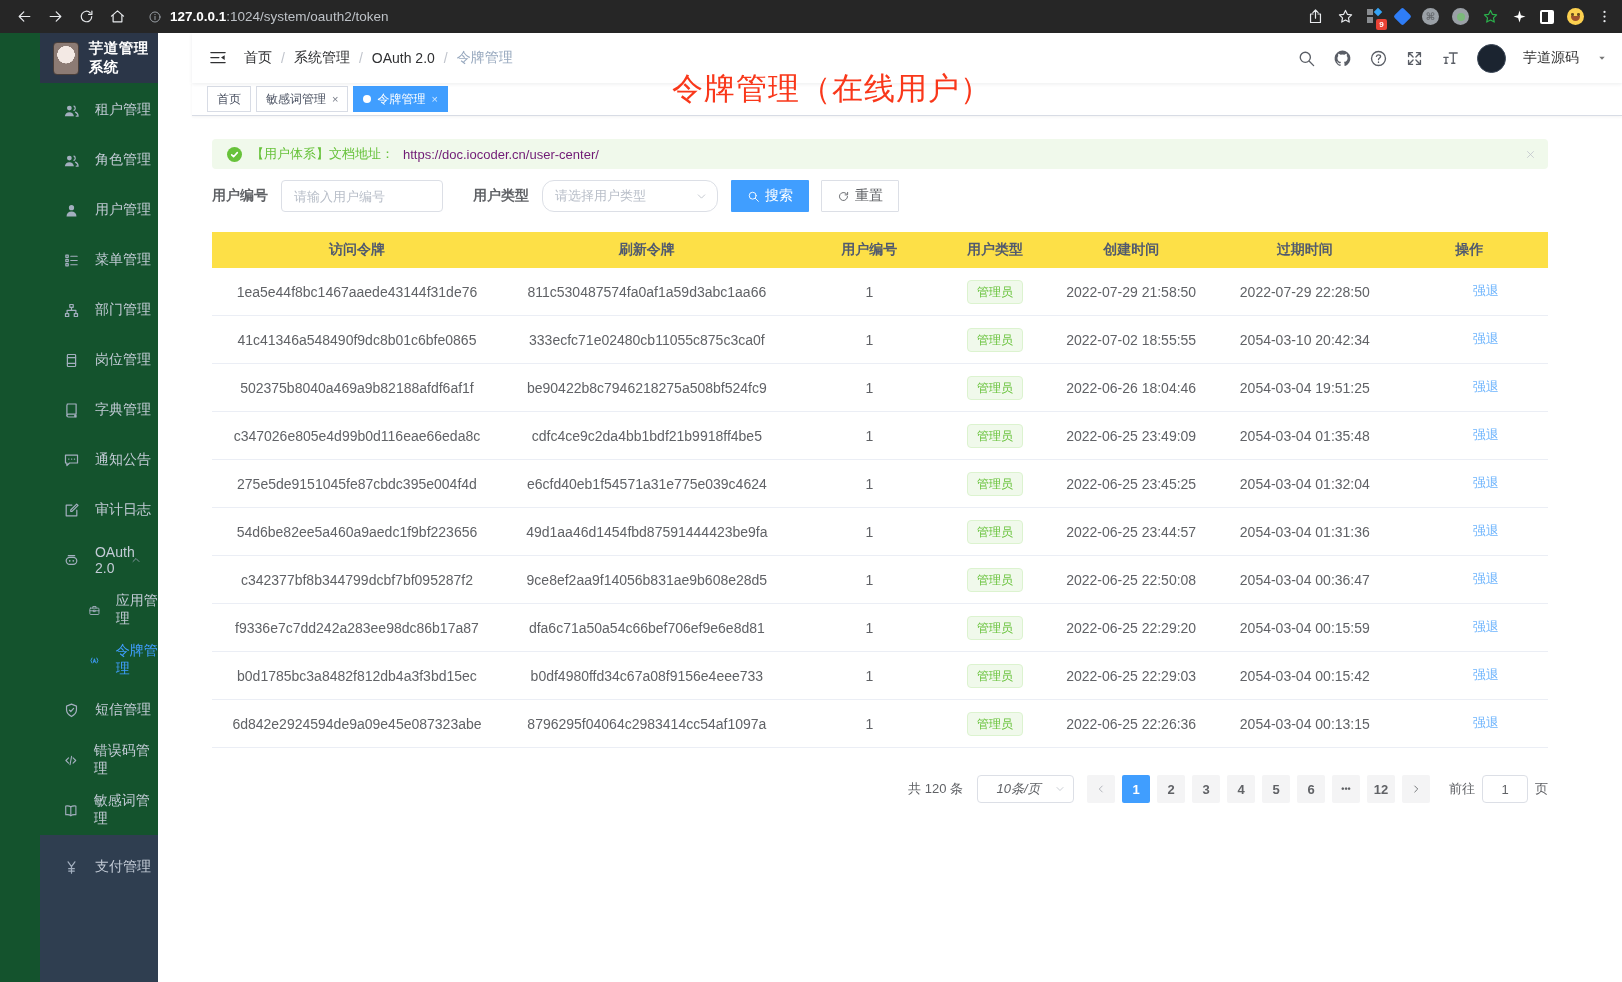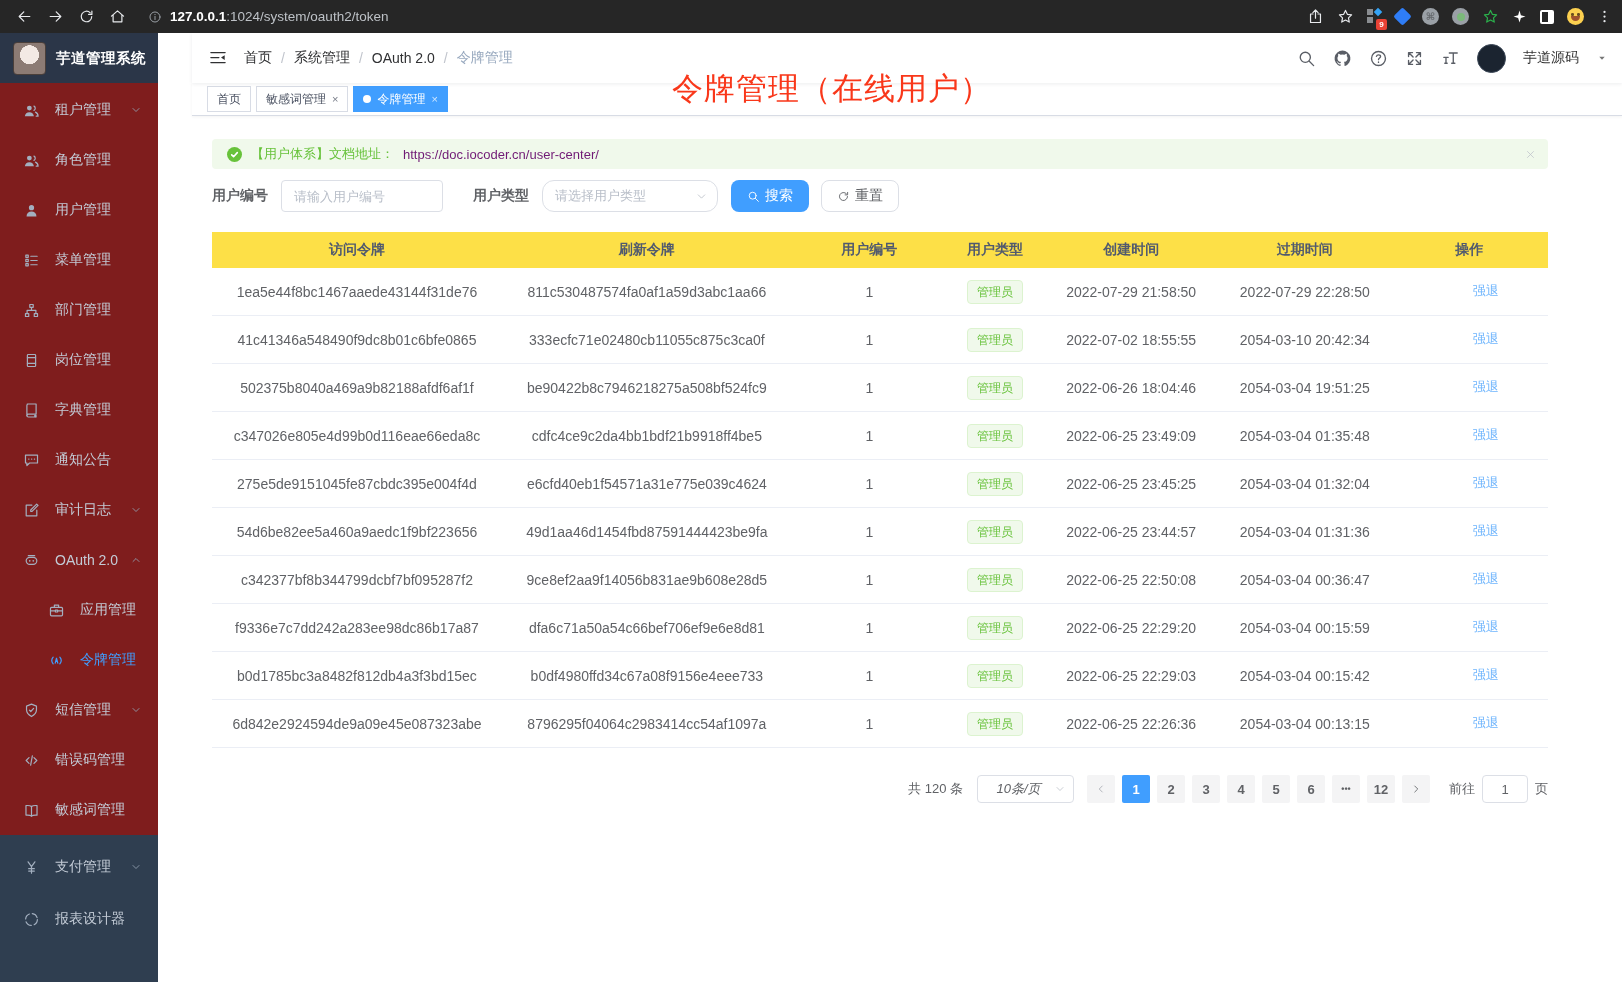--- a/index.html
+++ b/index.html
@@ -29,21 +29,21 @@
   .ext-circle { width:17px; height:17px; border-radius:50%; background:#9aa0a6; display:flex; align-items:center; justify-content:center; color:#63676b; font-size:10px; font-weight:700; }
   .ext-circle .dot { width:8px; height:8px; border-radius:50%; background:#7bb97a; }
   .ext-star { width:17px; height:17px; color:#2bb24c; }
   .ext-blob { width:15px; height:15px; color:#fff; }
   .ext-square { width:14px; height:14px; border:2px solid #fff; border-right-width:6px; border-radius:2px; }
   .emoji-face { position:relative; width:17px; height:17px; background:#fcd04f; border-radius:50%; }
   .emoji-face::before { content:""; position:absolute; left:4px; top:5px; width:2.5px; height:2.5px; background:#6b4d1e; border-radius:50%; box-shadow:6px 0 0 #6b4d1e; }
   .emoji-face::after { content:""; position:absolute; left:4px; top:8px; width:9px; height:5px; border-radius:0 0 9px 9px; background:#a0522d; }
 
   
-  .sidebar { position:absolute; top:33px; left:0; bottom:0; width:158px; background:#7f1d1d; display:flex; flex-direction:column; }
+  .sidebar { position:absolute; top:33px; left:0; bottom:0; width:158px; background:#14532d; display:flex; flex-direction:column;padding-left:40px; }
   .logo { height:50px; background:#2b3648; display:flex; align-items:center; gap:10px; padding-left:13px; flex:0 0 auto; }
   .logo-avatar { width:33px; height:33px; border-radius:4px; background:radial-gradient(circle at 50% 38%, #f3e9e4 0 38%, #8c7b74 39% 100%); border:1px solid #4a3f3a; }
   .logo-title { color:#fff; font-size:14.5px; font-weight:700; letter-spacing:.5px; }
   .menu { padding-top:2px; flex:0 0 auto; }
   .menu-item { position:relative; height:50px; display:flex; align-items:center; gap:15px; padding-left:23px; color:#c3cbd6; font-size:14px; cursor:pointer; }
   .menu-item.sub { padding-left:48px; }
   .menu-item.active { color:#409eff; }
   .mi-icon { width:17px; height:17px; color:#a3afbf; }
   .menu-item.active .mi-icon { color:#409eff; }
   .mi-chevron { position:absolute; right:16px; width:12px; height:12px; color:#93a0b1; }
@@ -79,21 +79,21 @@
   .alert-link { color:#701a75; text-decoration:none; cursor:pointer; }
   .alert-close { position:absolute; right:12px; width:11px; height:11px; color:#c0c4cc; cursor:pointer; }
 
   .searchbar { display:flex; align-items:center; margin:0 0 20px; }
   .f-label { font-size:14px; font-weight:700; color:#606266; margin-right:13px; white-space:nowrap; }
   .f-input { width:162px; height:32px; border:1px solid #dcdfe6; border-radius:4px; padding:0 12px; font-size:13px; color:#606266; outline:none; font-family:inherit; }
   .f-input::placeholder { color:#b8bec8; }
   .gap1 { width:30px; }
   .f-select { position:relative; width:176px; height:32px; border:1px solid #dcdfe6; border-radius:12px; display:flex; align-items:center; padding:0 12px; font-size:13px; color:#b8bec8; cursor:pointer; background:#fff; }
   .sel-caret { position:absolute; right:9px; width:13px; height:13px; color:#c0c4cc; }
-  .btn { height:32px; display:inline-flex; align-items:center; gap:5px; padding:0 15px; border-radius:8px; font-size:14px; cursor:pointer; border:1px solid transparent; }
+  .btn { height:32px; display:inline-flex; align-items:center; gap:5px; padding:0 15px; border-radius:1px; font-size:14px; cursor:pointer; border:1px solid transparent; }
   .btn-primary { background:#409eff; color:#fff; margin-left:13px; }
   .btn-plain { background:#fff; border-color:#dcdfe6; color:#606266; margin-left:12px; }
   .btn .bicon { width:13px; height:13px; }
 
   .ttable { width:100%; font-size:14px; }
   .thead { display:flex; align-items:center; height:36px; background:#fde047; color:#515a6e; font-weight:700; }
   .trow { display:flex; align-items:center; height:48px; border-bottom:1px solid #ebeef5; color:#606266; }
   .td,.th { text-align:center; overflow:hidden; white-space:nowrap; }
   .c1{width:21.7%;} .c2{width:21.7%;} .c3{width:11.6%;} .c4{width:7.2%;} .c5{width:13.2%;} .c6{width:12.8%;} .c7{width:11.8%;}
   .tag-success { display:inline-block; background:#f0f9eb; border:1px solid #dcf3cf; color:#67c23a; font-size:12px; padding:5px 9px; border-radius:4px; line-height:1; }
@@ -360,28 +360,20 @@
             <svg viewBox="0 0 24 24" fill="none" stroke="currentColor" stroke-width="1.7" stroke-linecap="round" stroke-linejoin="round">
               <path d="M7.2 4l4.8 6.8L16.8 4M12 10.8V20M8 13.6h8M8 17h8"></path>
             </svg>
           </span>
           <span class="mi-label">支付管理</span>
           <span class="svgi mi-chevron">
             <svg viewBox="0 0 24 24" fill="none" stroke="currentColor" stroke-width="1.7" stroke-linecap="round" stroke-linejoin="round">
               <path d="M6 9l6 6 6-6"></path>
             </svg>
           </span>
-        </div>
-        <div class="menu-item">
-          <span class="svgi mi-icon">
-            <svg viewBox="0 0 24 24" fill="none" stroke="currentColor" stroke-width="1.7" stroke-linecap="round" stroke-linejoin="round">
-              <circle cx="12" cy="12" r="8.3" stroke-dasharray="8.8 4.3"></circle>
-            </svg>
-          </span>
-          <span class="mi-label">报表设计器</span>
         </div>
       </div>
   </div>
 
   <div class="main">
 
     <div class="navbar">
       <span class="svgi hamburger">
           <svg viewBox="0 0 24 24" fill="none" stroke="currentColor" stroke-width="1.7" stroke-linecap="round" stroke-linejoin="round">
             <path d="M3.5 5.5h17M3.5 11.5h9.5M3.5 17.5h17"></path>

